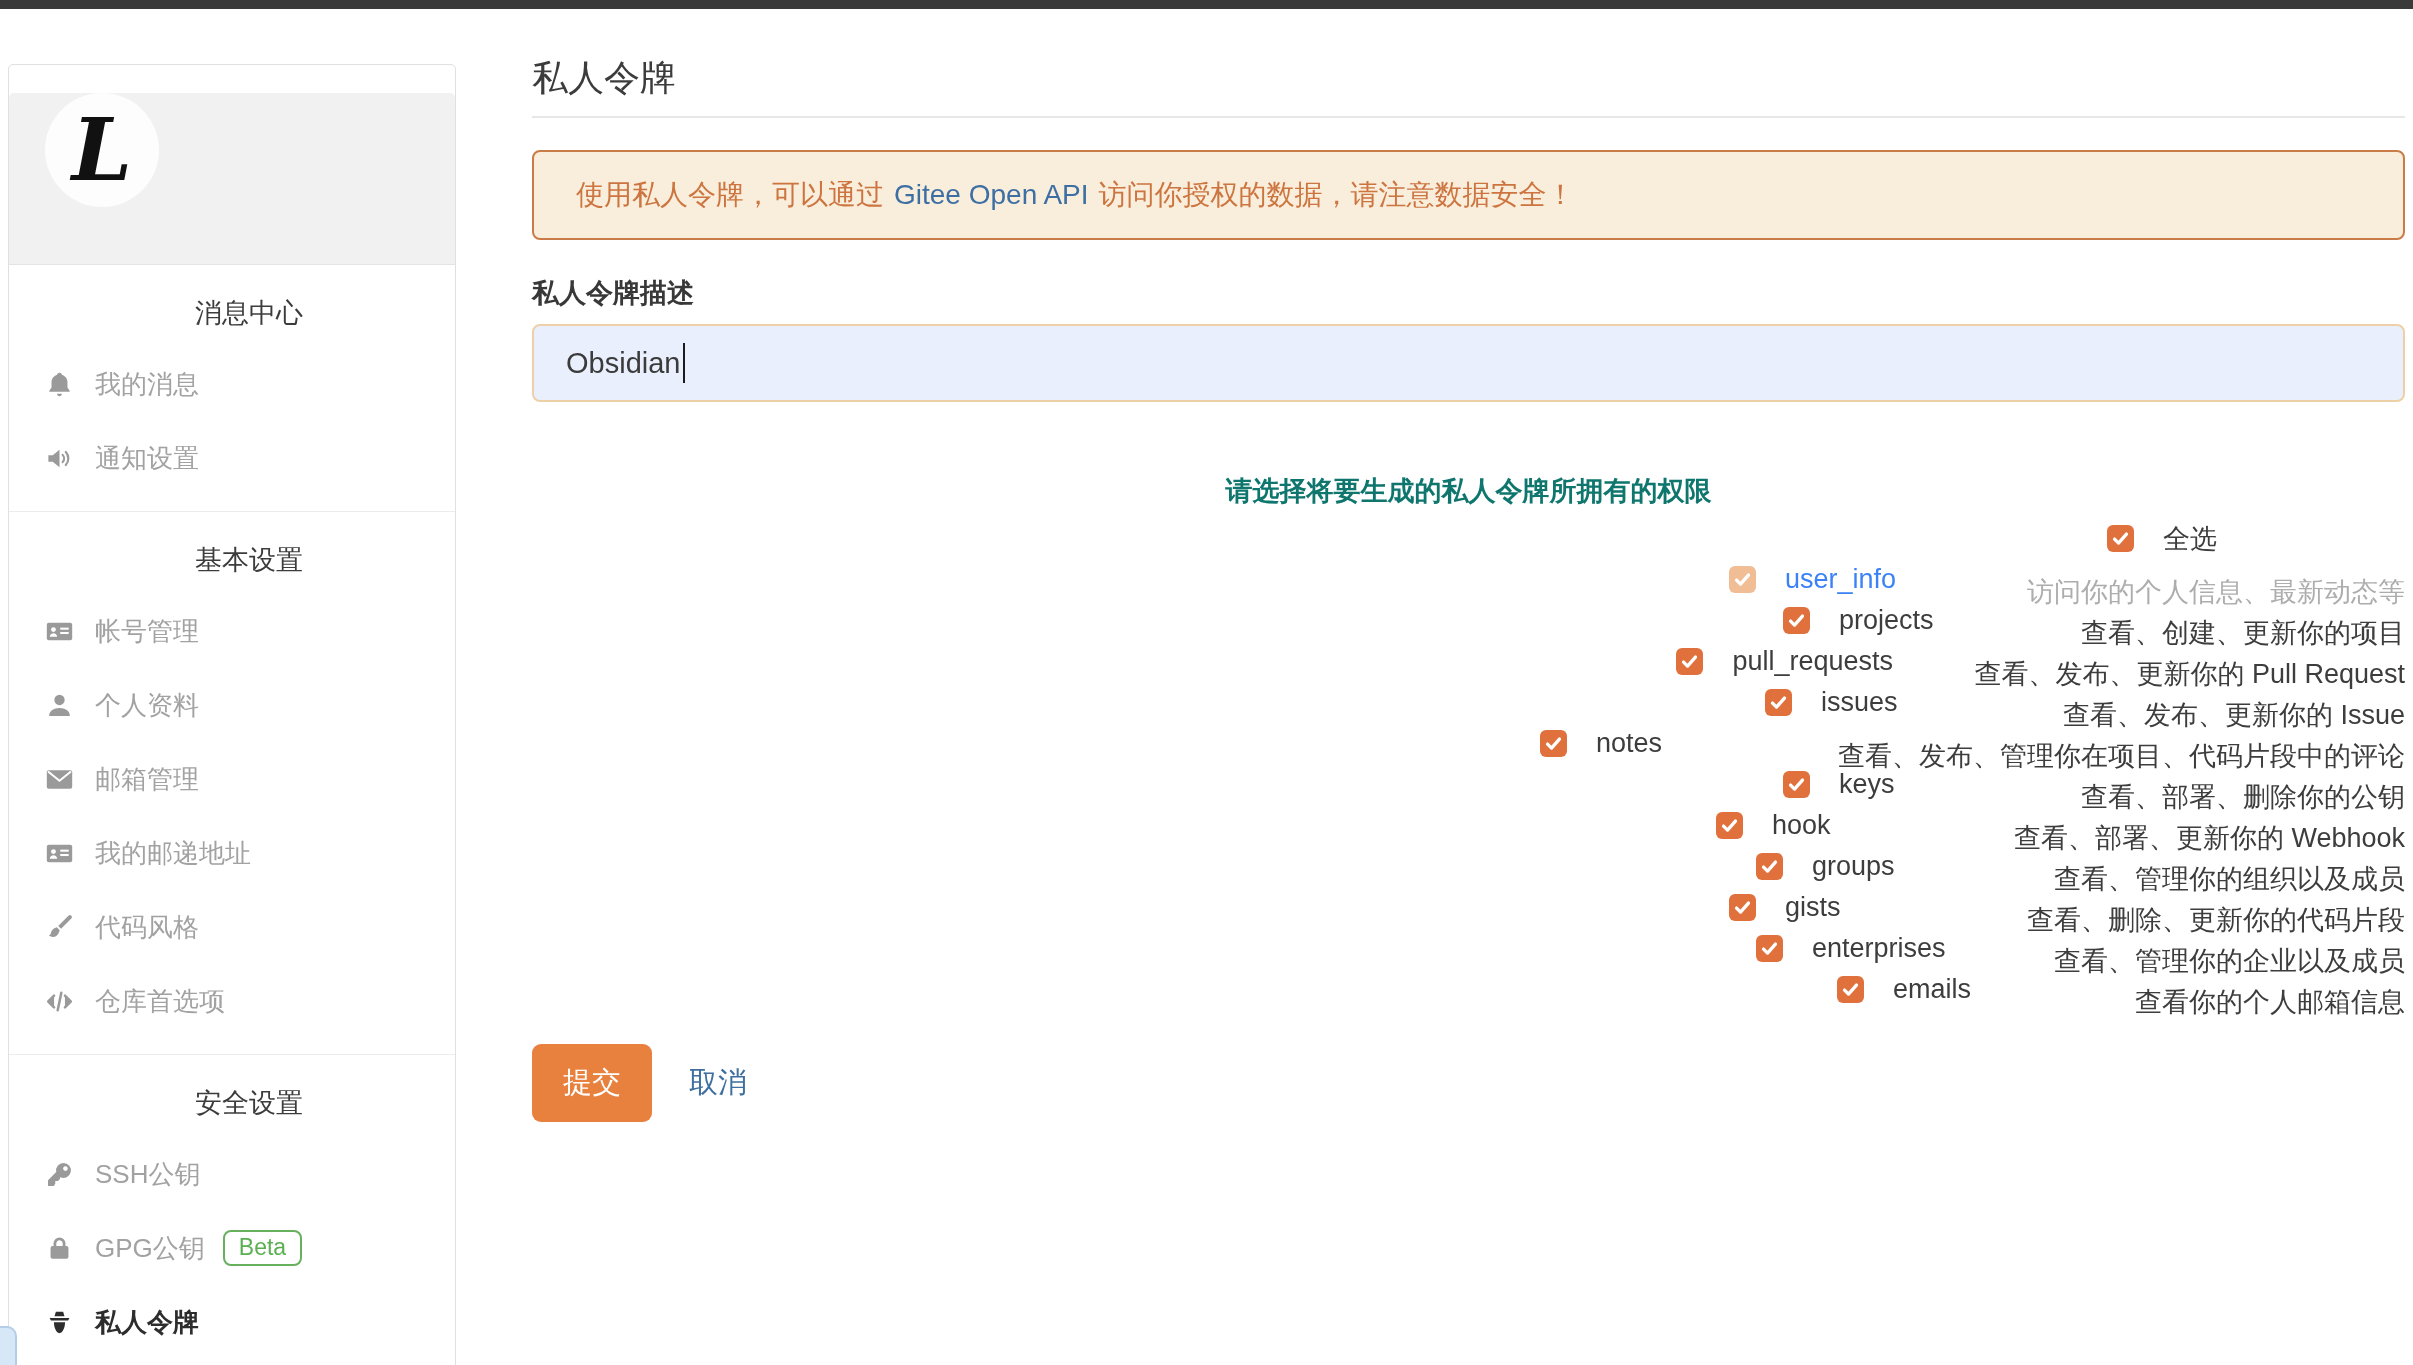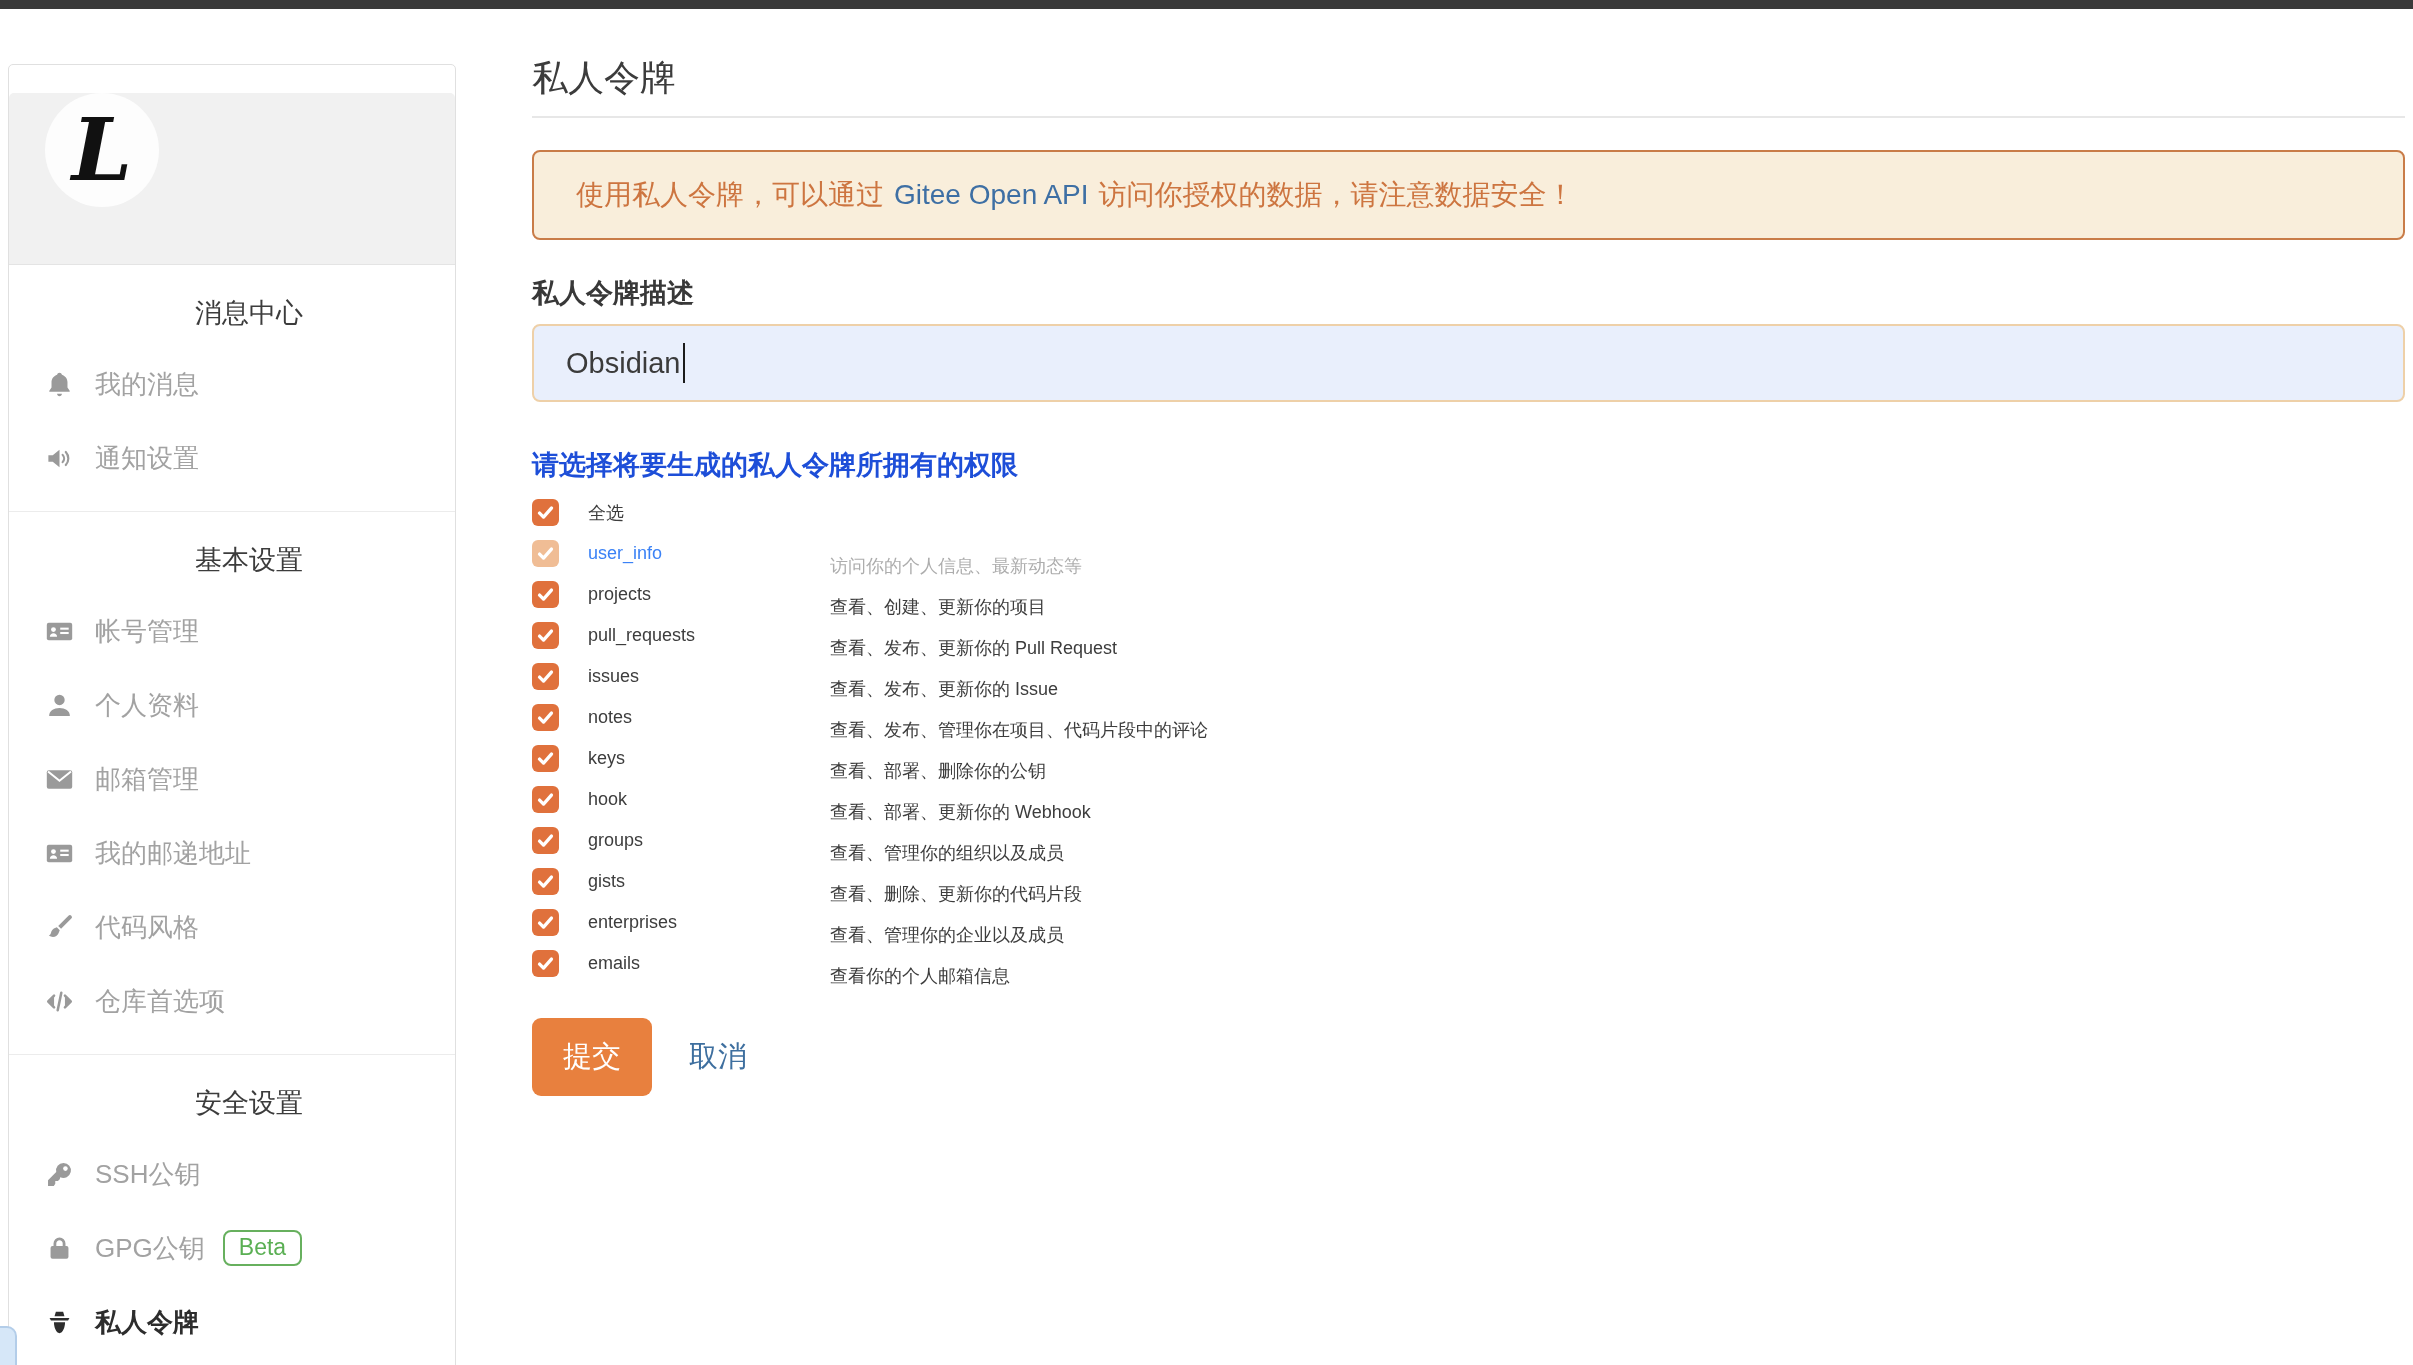--- a/index.html
+++ b/index.html
@@ -36,23 +36,23 @@
                 color:#3c3c3c; padding-bottom:18px; border-bottom:2px solid #e7e7e7; }
   .alert { margin-top:32px; height:90px; display:flex; align-items:center; padding:16px 42px;
            border:2px solid #c97c48; border-radius:8px; background:#f9eedb;
            font-size:28px; color:#cd7540; }
   .alert-link { color:#3e6fa4; text-decoration:none; margin:7px 10px; }
   .field-label { margin-top:38px; font-size:27px; font-weight:700; color:#383838; line-height:30px; }
   .text-input { margin-top:16px; height:78px; border:2px solid #eed0a8; border-radius:8px;
                 background:#e9effc; display:flex; align-items:center; padding-left:32px;
                 font-size:29px; color:#3b3b3b; cursor:text; }
   .caret { width:2px; height:40px; background:#1b1b1b; margin-left:3px; }
-  .perm-label { margin-top:48px; font-size:27px; font-weight:700; color:#1d4ed8; line-height:30px; }
+  .perm-label { margin-top:74px; font-size:27px; font-weight:700; color:#0f766e; line-height:30px;text-align:center; }
   .perm-list { margin-top:12px; }
-  .perm-row { display:flex; align-items:center; height:41px; font-size:18px; cursor:pointer; }
+  .perm-row { display:flex; align-items:center; height:41px; font-size:27px; cursor:pointer;justify-content:flex-end; }
   .checkbox { width:27px; height:27px; border-radius:6px; background:#e0713c; flex:none;
               display:flex; align-items:center; justify-content:center; }
   .checkbox svg { width:19px; height:19px; display:block; }
   .checkbox.disabled { background:#f0bd95; }
   .perm-name { margin-left:29px; width:242px; color:#3d3d3d; flex:none; }
   .perm-desc { color:#3d3d3d;margin-top:24px; }
   .perm-row.dim .perm-name { color:#3b82f6; }
   .perm-row.dim .perm-desc { color:#adadad; }
   .actions { margin-top:34px; display:flex; align-items:center; }
   .submit-btn { height:78px; padding:0 31px; background:#e8803e; color:#fff; font-size:29px;

